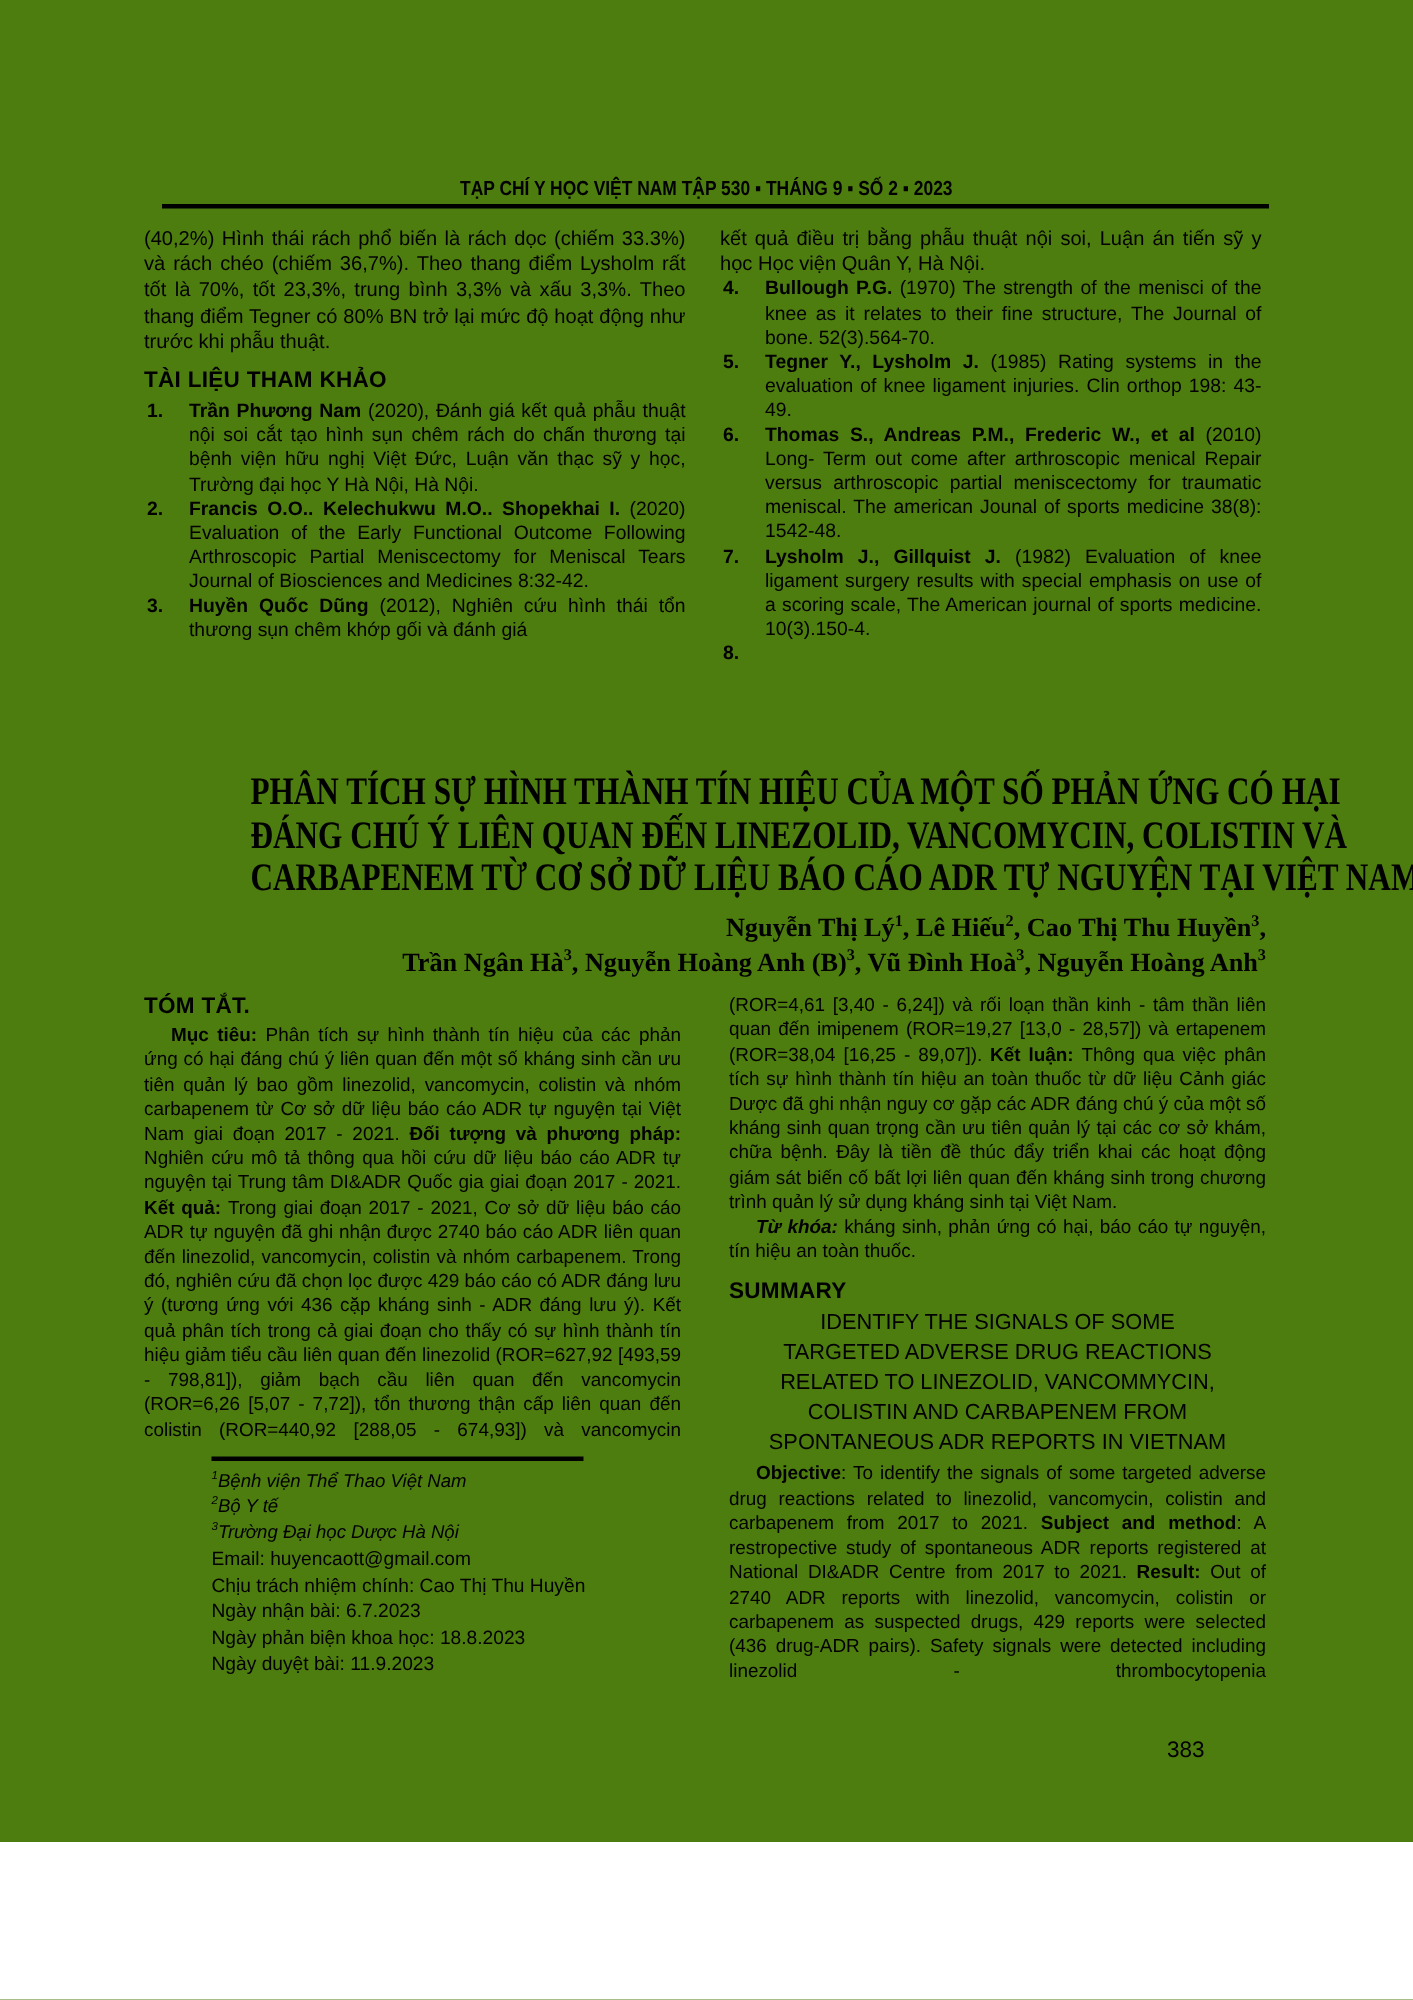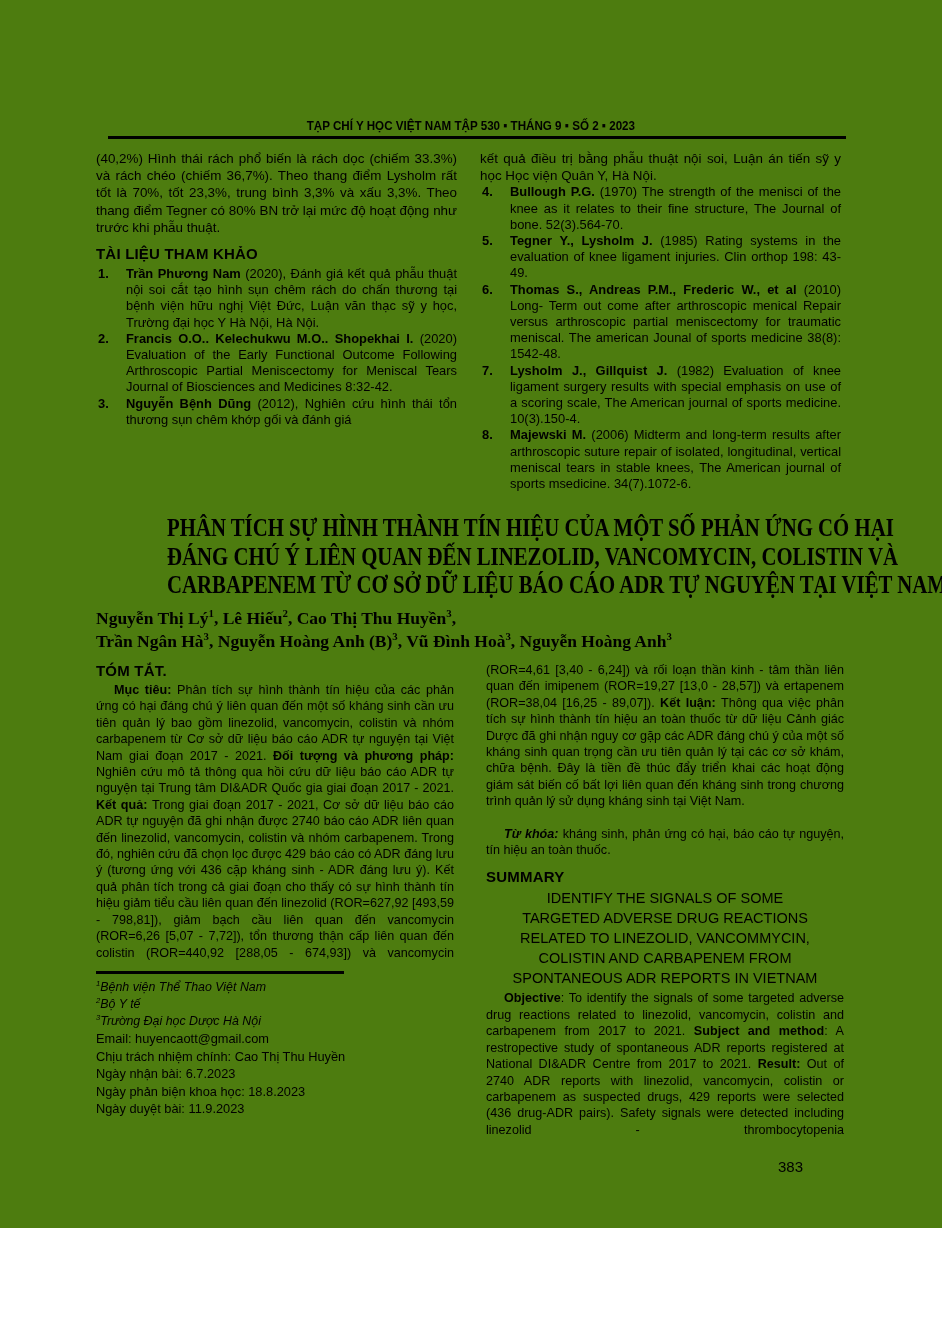--- a/index.html
+++ b/index.html
@@ -48,43 +48,43 @@
     position:absolute;top:514px;left:91px;width:760px;
     font-family:"Liberation Serif", serif;font-weight:bold;
     font-size:26px;line-height:28.5px;text-align:center;
   }
   .title-line{white-space:nowrap;transform:scaleX(0.80);transform-origin:50% 50%;}
 
   
   .authors{
     position:absolute;top:607px;left:96px;width:748px;
     font-family:"Liberation Serif", serif;font-weight:bold;
-    font-size:17.5px;line-height:22.5px;text-align:left;
+    font-size:17.5px;line-height:22.5px;text-align:right;
   }
 
   
   .section2{
     position:absolute;top:662px;left:96px;width:748px;
     display:flex;gap:32px;
   }
   .sub-heading{font-size:15px;font-weight:bold;margin:0 0 3px 0;letter-spacing:0.2px;}
   .summary-head{margin-top:10px;}
   .abstract-par{
     margin:0;font-size:12.6px;line-height:16.4px;text-align:justify;
   }
   .indent{text-indent:18px;}
   .justify-last{text-align-last:justify;}
-  .keywords{margin-top:16px;}
+  .keywords{margin-top:0;}
   .summary-title{
     text-align:center;font-size:14.5px;line-height:20px;margin:2px 0 2px 0;
   }
   .summary-title-line{}
 
   
-  .footnote-block{margin-top:10px;}
+  .footnote-block{margin-top:10px;margin-left:45px;}
   .footnote-rule{width:248px;border-top:3px solid #000;margin-bottom:5px;}
   .institution-line{font-style:italic;font-size:12.4px;line-height:17px;}
   .meta-line{font-size:12.8px;line-height:17.6px;}
 
   
   .page-number{position:absolute;top:1158px;left:778px;font-size:15px;}
 </style>
 </head>
 <body>
 
@@ -95,31 +95,31 @@
   </div>
   <div class="head-rule"></div>
 
   <div class="section1">
     <div class="col">
       <p class="body-par">(40,2%) Hình thái rách phổ biến là rách dọc (chiếm 33.3%) và rách chéo (chiếm 36,7%). Theo thang điểm Lysholm rất tốt là 70%, tốt 23,3%, trung bình 3,3% và xấu 3,3%. Theo thang điểm Tegner có 80% BN trở lại mức độ hoạt động như trước khi phẫu thuật.</p>
       <div class="refs-heading">TÀI LIỆU THAM KHẢO</div>
       <div class="refs">
           <div class="ref-item"><span class="ref-num">1.</span><span class="ref-body"><b>Trần Phương Nam</b> (2020), Đánh giá kết quả phẫu thuật nội soi cắt tạo hình sụn chêm rách do chấn thương tại bệnh viện hữu nghị Việt Đức, Luận văn thạc sỹ y học, Trường đại học Y Hà Nội, Hà Nội.</span></div>
           <div class="ref-item"><span class="ref-num">2.</span><span class="ref-body"><b>Francis O.O.. Kelechukwu M.O.. Shopekhai I.</b> (2020) Evaluation of the Early Functional Outcome Following Arthroscopic Partial Meniscectomy for Meniscal Tears Journal of Biosciences and Medicines 8:32-42.</span></div>
-          <div class="ref-item"><span class="ref-num">3.</span><span class="ref-body"><b>Nguyễn Bệnh Dũng</b> (2012), Nghiên cứu hình thái tổn thương sụn chêm khớp gối và đánh giá</span></div>
+          <div class="ref-item"><span class="ref-num">3.</span><span class="ref-body"><b>Huyền Quốc Dũng</b> (2012), Nghiên cứu hình thái tổn thương sụn chêm khớp gối và đánh giá</span></div>
         </div>
     </div>
     <div class="col">
       <p class="body-par">kết quả điều trị bằng phẫu thuật nội soi, Luận án tiến sỹ y học Học viện Quân Y, Hà Nội.</p>
       <div class="refs">
           <div class="ref-item"><span class="ref-num">4.</span><span class="ref-body"><b>Bullough P.G.</b> (1970) The strength of the menisci of the knee as it relates to their fine structure, The Journal of bone. 52(3).564-70.</span></div>
           <div class="ref-item"><span class="ref-num">5.</span><span class="ref-body"><b>Tegner Y., Lysholm J.</b> (1985) Rating systems in the evaluation of knee ligament injuries. Clin orthop 198: 43-49.</span></div>
           <div class="ref-item"><span class="ref-num">6.</span><span class="ref-body"><b>Thomas S., Andreas P.M., Frederic W., et al</b> (2010) Long- Term out come after arthroscopic menical Repair versus arthroscopic partial meniscectomy for traumatic meniscal. The american Jounal of sports medicine 38(8): 1542-48.</span></div>
           <div class="ref-item"><span class="ref-num">7.</span><span class="ref-body"><b>Lysholm J., Gillquist J.</b> (1982) Evaluation of knee ligament surgery results with special emphasis on use of a scoring scale, The American journal of sports medicine. 10(3).150-4.</span></div>
-          <div class="ref-item"><span class="ref-num">8.</span><span class="ref-body"><b>Majewski M.</b> (2006) Midterm and long-term results after arthroscopic suture repair of isolated, longitudinal, vertical meniscal tears in stable knees, The American journal of sports msedicine. 34(7).1072-6.</span></div>
+          <div class="ref-item"><span class="ref-num">8.</span></div>
         </div>
     </div>
   </div>
 
   <div class="article-title">
       <div class="title-line">PHÂN TÍCH SỰ HÌNH THÀNH TÍN HIỆU CỦA MỘT SỐ PHẢN ỨNG CÓ HẠI</div>
       <div class="title-line">ĐÁNG CHÚ Ý LIÊN QUAN ĐẾN LINEZOLID, VANCOMYCIN, COLISTIN VÀ</div>
       <div class="title-line">CARBAPENEM TỪ CƠ SỞ DỮ LIỆU BÁO CÁO ADR TỰ NGUYỆN TẠI VIỆT NAM</div>
     </div>
 

